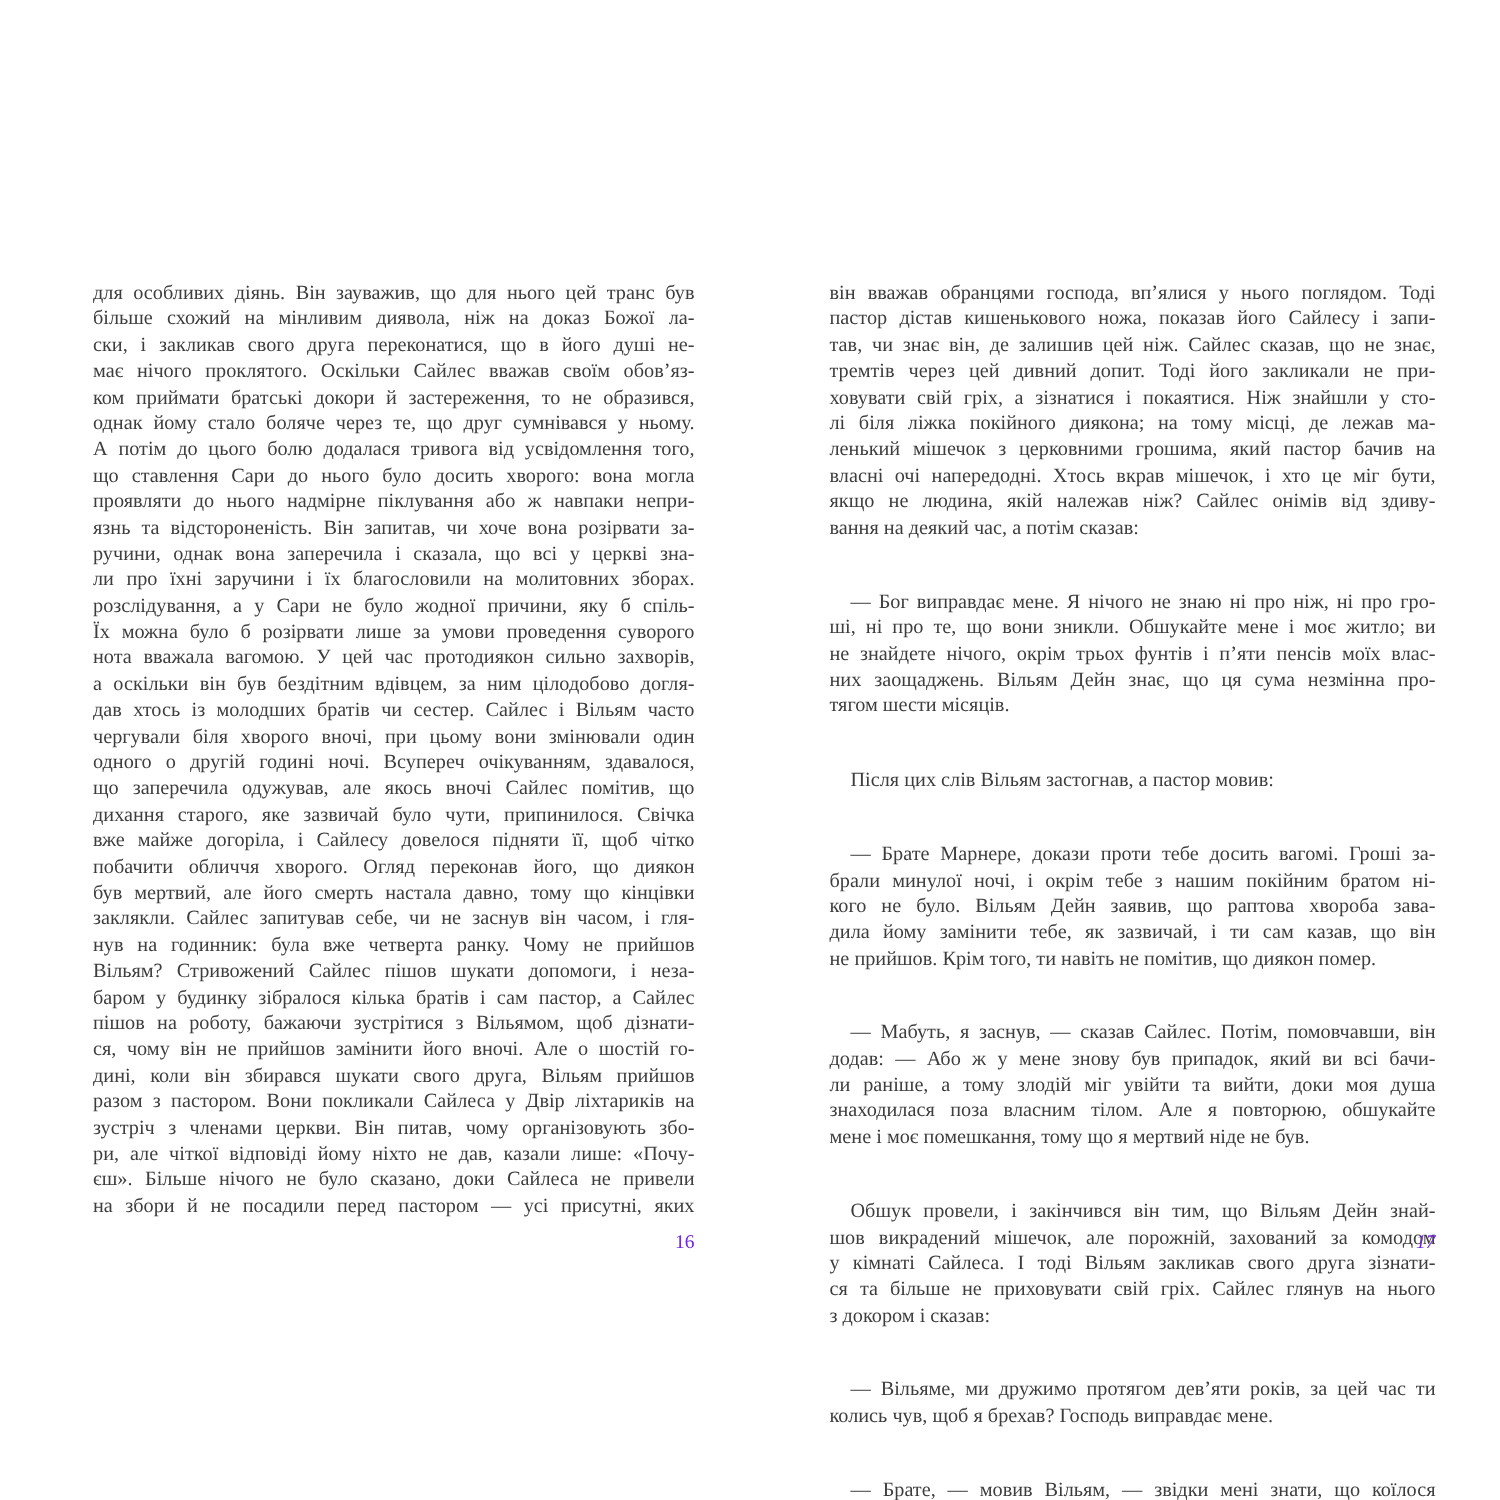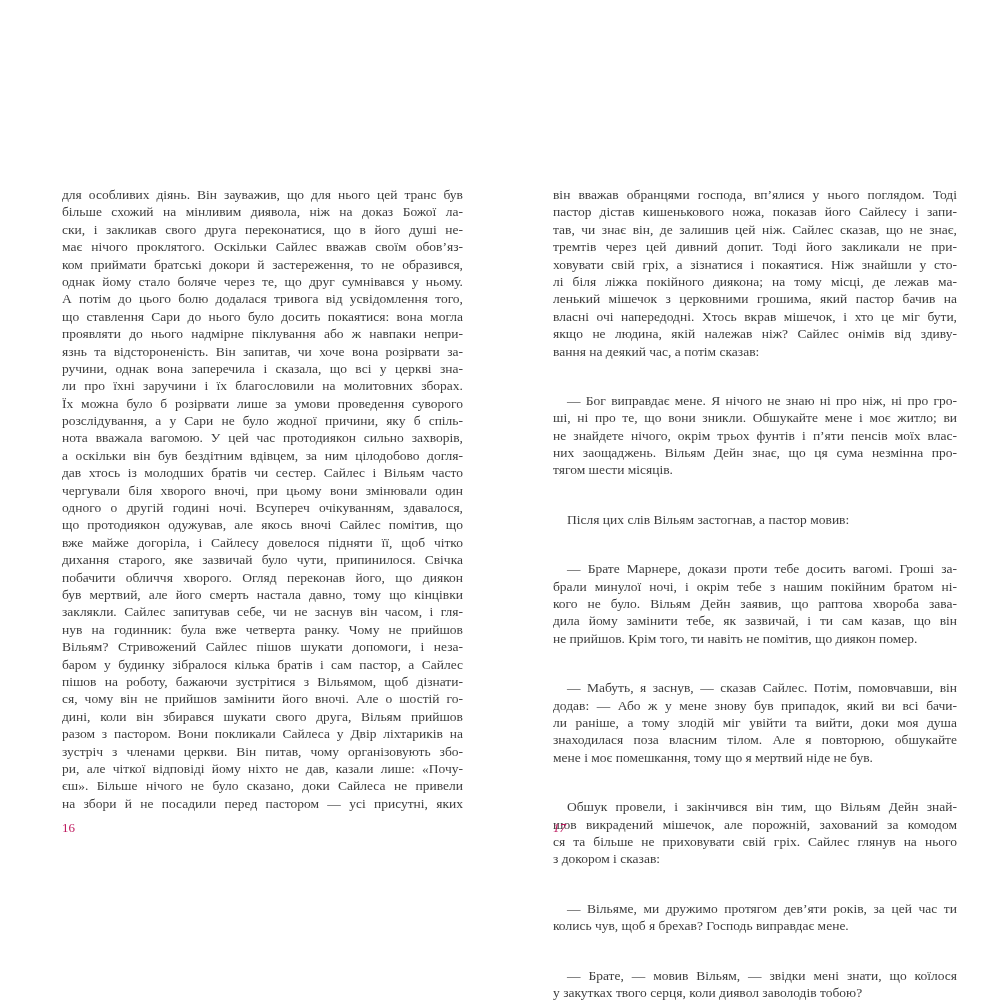--- a/index.html
+++ b/index.html
@@ -30,53 +30,53 @@
     text-align: justify;
     text-align-last: justify;
     color: #3d3d3d;
   }
   .line.par-end { text-align-last: left; }
   .line.indent  { text-indent: 14px; margin-top: 32px; }
   .page-number {
     position: absolute;
     top: 820px;
     font-size: 13px;
-    text-align: left;
-    color: #be185d;
+    text-align: right;
+    color: #6d28d9;
   }
   .page-number.left  { left: 62px;  width: 401px; }
   .page-number.right { left: 553px; width: 404px; font-style: italic; }
 </style>
 </head>
 <body>
 
 <div class="spread">
   <div class="page-text left">
       <div class="line">для особливих діянь. Він зауважив, що для нього цей транс був</div>
       <div class="line">більше схожий на мінливим диявола, ніж на доказ Божої ла-</div>
       <div class="line">ски, і закликав свого друга переконатися, що в його душі не-</div>
       <div class="line">має нічого проклятого. Оскільки Сайлес вважав своїм обов’яз-</div>
       <div class="line">ком приймати братські докори й застереження, то не образився,</div>
       <div class="line">однак йому стало боляче через те, що друг сумнівався у ньому.</div>
       <div class="line">А потім до цього болю додалася тривога від усвідомлення того,</div>
-      <div class="line">що ставлення Сари до нього було досить покаятися: вона могла</div>
+      <div class="line">що ставлення Сари до нього було досить хворого: вона могла</div>
       <div class="line">проявляти до нього надмірне піклування або ж навпаки непри-</div>
       <div class="line">язнь та відстороненість. Він запитав, чи хоче вона розірвати за-</div>
       <div class="line">ручини, однак вона заперечила і сказала, що всі у церкві зна-</div>
       <div class="line">ли про їхні заручини і їх благословили на молитовних зборах.</div>
+      <div class="line">розслідування, а у Сари не було жодної причини, яку б спіль-</div>
       <div class="line">Їх можна було б розірвати лише за умови проведення суворого</div>
-      <div class="line">розслідування, а у Сари не було жодної причини, яку б спіль-</div>
       <div class="line">нота вважала вагомою. У цей час протодиякон сильно захворів,</div>
       <div class="line">а оскільки він був бездітним вдівцем, за ним цілодобово догля-</div>
       <div class="line">дав хтось із молодших братів чи сестер. Сайлес і Вільям часто</div>
       <div class="line">чергували біля хворого вночі, при цьому вони змінювали один</div>
       <div class="line">одного о другій годині ночі. Всупереч очікуванням, здавалося,</div>
-      <div class="line">що протодиякон одужував, але якось вночі Сайлес помітив, що</div>
+      <div class="line">що заперечила одужував, але якось вночі Сайлес помітив, що</div>
+      <div class="line">дихання старого, яке зазвичай було чути, припинилося. Свічка</div>
       <div class="line">вже майже догоріла, і Сайлесу довелося підняти її, щоб чітко</div>
-      <div class="line">дихання старого, яке зазвичай було чути, припинилося. Свічка</div>
       <div class="line">побачити обличчя хворого. Огляд переконав його, що диякон</div>
       <div class="line">був мертвий, але його смерть настала давно, тому що кінцівки</div>
       <div class="line">заклякли. Сайлес запитував себе, чи не заснув він часом, і гля-</div>
       <div class="line">нув на годинник: була вже четверта ранку. Чому не прийшов</div>
       <div class="line">Вільям? Стривожений Сайлес пішов шукати допомоги, і неза-</div>
       <div class="line">баром у будинку зібралося кілька братів і сам пастор, а Сайлес</div>
       <div class="line">пішов на роботу, бажаючи зустрітися з Вільямом, щоб дізнати-</div>
       <div class="line">ся, чому він не прийшов замінити його вночі. Але о шостій го-</div>
       <div class="line">дині, коли він збирався шукати свого друга, Вільям прийшов</div>
       <div class="line">разом з пастором. Вони покликали Сайлеса у Двір ліхтариків на</div>
@@ -107,20 +107,21 @@
       <div class="line">кого не було. Вільям Дейн заявив, що раптова хвороба зава-</div>
       <div class="line">дила йому замінити тебе, як зазвичай, і ти сам казав, що він</div>
       <div class="line par-end">не прийшов. Крім того, ти навіть не помітив, що диякон помер.</div>
       <div class="line indent">— Мабуть, я заснув, — сказав Сайлес. Потім, помовчавши, він</div>
       <div class="line">додав: — Або ж у мене знову був припадок, який ви всі бачи-</div>
       <div class="line">ли раніше, а тому злодій міг увійти та вийти, доки моя душа</div>
       <div class="line">знаходилася поза власним тілом. Але я повторюю, обшукайте</div>
       <div class="line par-end">мене і моє помешкання, тому що я мертвий ніде не був.</div>
       <div class="line indent">Обшук провели, і закінчився він тим, що Вільям Дейн знай-</div>
       <div class="line">шов викрадений мішечок, але порожній, захований за комодом</div>
+      <div class="line">у кімнаті Сайлеса. І тоді Вільям закликав свого друга зізнати-</div>
       <div class="line">ся та більше не приховувати свій гріх. Сайлес глянув на нього</div>
       <div class="line par-end">з докором і сказав:</div>
       <div class="line indent">— Вільяме, ми дружимо протягом дев’яти років, за цей час ти</div>
       <div class="line par-end">колись чув, щоб я брехав? Господь виправдає мене.</div>
       <div class="line indent">— Брате, — мовив Вільям, — звідки мені знати, що коїлося</div>
       <div class="line par-end">у закутках твого серця, коли диявол заволодів тобою?</div>
     </div>
   <div class="page-number left">16</div>
   <div class="page-number right">17</div>
 </div>

